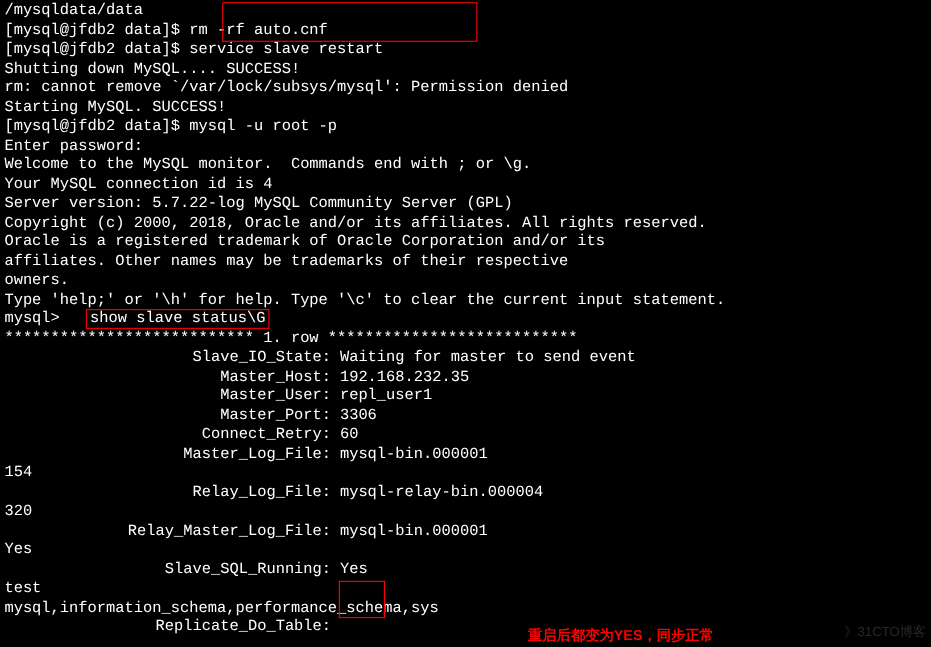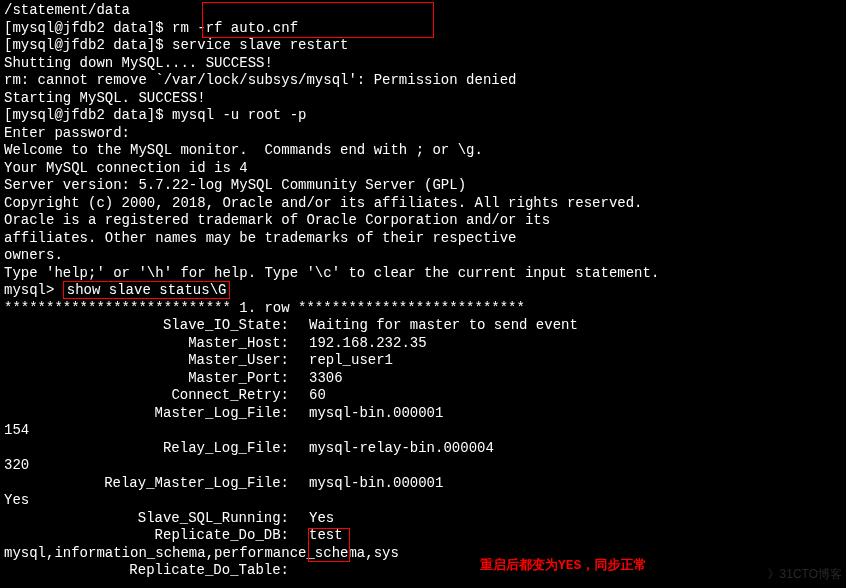--- a/index.html
+++ b/index.html
@@ -37,40 +37,40 @@
       color: rgba(255,255,255,0.15);
       font-family: Arial, sans-serif;
       font-size: 12px;
     }
     .status-row {
       display: flex;
     }
     .status-label {
       width: 305px;
       text-align: right;
-      padding-right: 20px;
+      padding-right: 8px;
     }
     .status-value {
       flex: 1;
     }
     .box-inline {
       border: 1px solid #f00;
       padding: 0 3px;
-      margin: -1px 0;
+      margin: -1px 15px;
     }
     .multi-line-box {
       position: absolute;
       border: 1px solid #f00;
       pointer-events: none;
     }
   </style>
 </head>
 <body>
 
-<div class="line">/statement/data</div>
+<div class="line">/mysqldata/data</div>
 <div class="line"><span>[mysql@jfdb2 data]$ </span><span class="box-inlinex">rm -rf auto.cnf</span></div>
 <div class="line"><span>[mysql@jfdb2 data]$ </span><span>service slave restart</span></div>
 <div class="multi-line-box" style="left:202px; top:2px; width:232px; height:36px;"></div>
 
 <div class="line">Shutting down MySQL.... SUCCESS!</div>
 <div class="line">rm: cannot remove `/var/lock/subsys/mysql': Permission denied</div>
 <div class="line">Starting MySQL. SUCCESS!</div>
 <div class="line">[mysql@jfdb2 data]$ mysql -u root -p</div>
 <div class="line">Enter password:</div>
 <div class="line">Welcome to the MySQL monitor.  Commands end with ; or \g.</div>
@@ -129,26 +129,25 @@
 <div class="status-row">
   <div class="status-value">Yes</div>
 </div>
 <div class="status-row">
   <div class="status-label">Slave_SQL_Running:</div>
   <div class="status-value">Yes</div>
 </div>
 <div class="multi-line-box" style="left:308px; top:528px; width:42px; height:34px;"></div>
 
 <div class="status-row">
-  <div class="status-label">Replicate_Do_DB:</div>
   <div class="status-value">test</div>
 </div>
 <div class="status-row">
   <div class="status-value">mysql,information_schema,performance_schema,sys</div>
 </div>
 <div class="status-row">
   <div class="status-label">Replicate_Do_Table:</div>
   <div class="status-value"></div>
 </div>
 
-<div class="red-annotation" style="left:480px; top:558px;font-family:Liberation Mono, monospace;">重启后都变为YES，同步正常</div>
+<div class="red-annotation" style="left:480px; top:570px;">重启后都变为YES，同步正常</div>
 
 <div class="watermark">》31CTO博客</div>
 
 </body></html>

